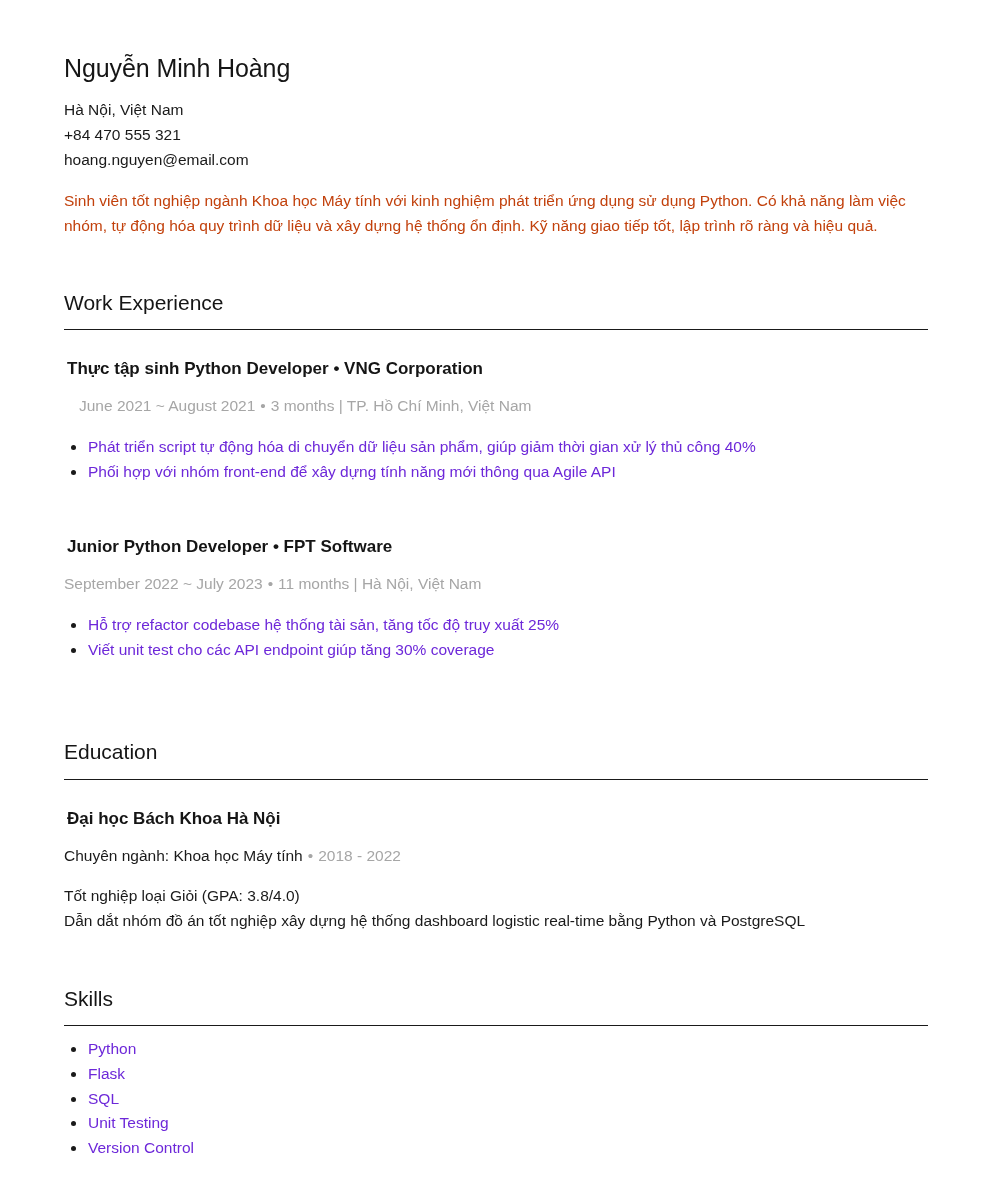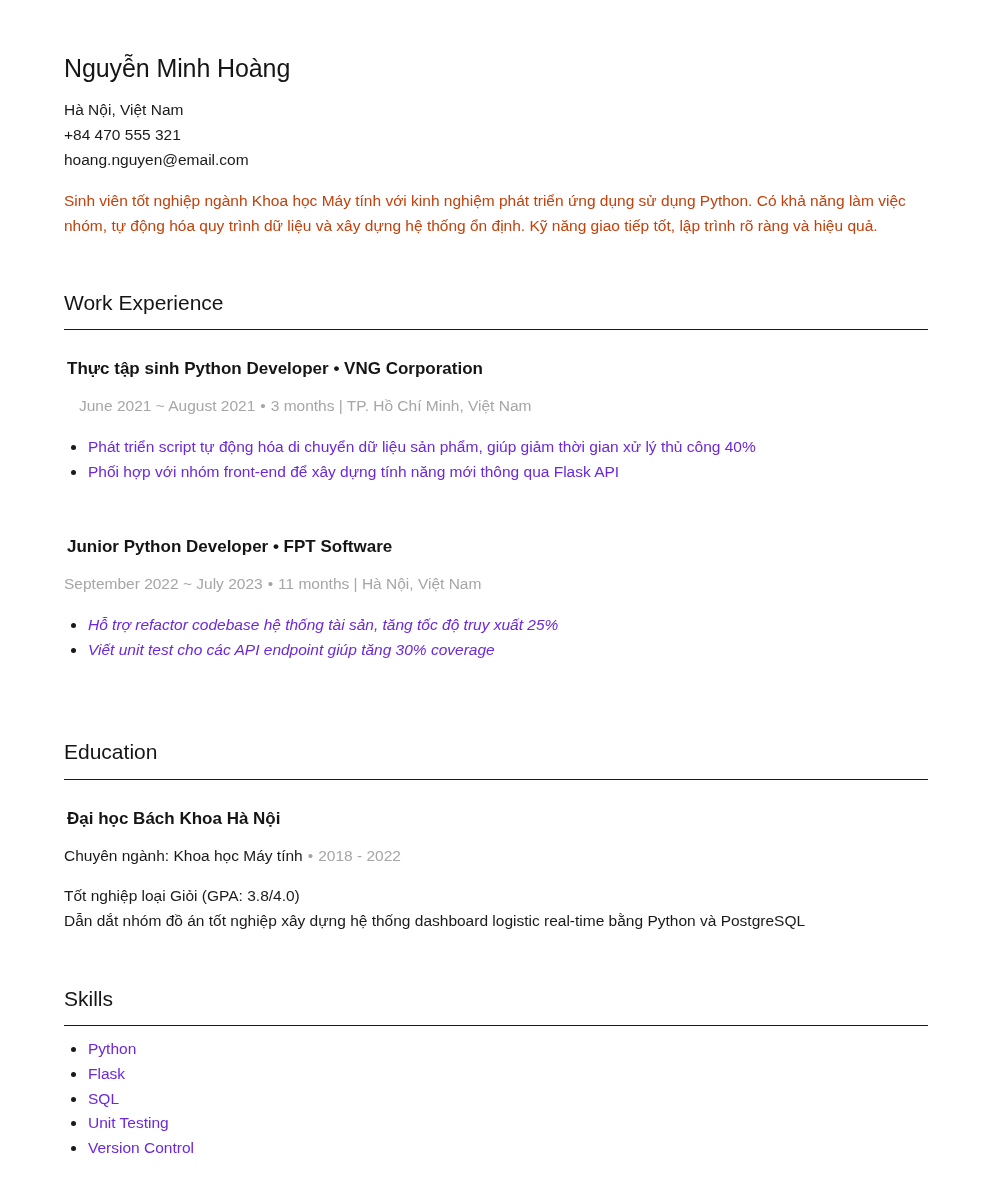--- a/index.html
+++ b/index.html
@@ -121,28 +121,28 @@
 
   <div class="section-title" style="top:291px;">Work Experience</div>
   <div class="divider" style="top:329px;"></div>
 
   <div class="job-title" style="top:359px;">Thực tập sinh Python Developer • VNG Corporation</div>
   <div class="meta" style="top:397px;margin-left:15px;">
     <span>June 2021 ~ August 2021</span><span class="sep">•</span><span>3 months | TP. Hồ Chí Minh, Việt Nam</span>
   </div>
   <ul class="bullets" style="top:435px;">
     <li>Phát triển script tự động hóa di chuyển dữ liệu sản phẩm, giúp giảm thời gian xử lý thủ công 40%</li>
-    <li>Phối hợp với nhóm front-end để xây dựng tính năng mới thông qua Flask API</li>
+    <li>Phối hợp với nhóm front-end để xây dựng tính năng mới thông qua Agile API</li>
   </ul>
 
   <div class="job-title" style="top:537px;text-align:center;">Junior Python Developer • FPT Software</div>
   <div class="meta" style="top:575px;">
     <span>September 2022 ~ July 2023</span><span class="sep">•</span><span>11 months | Hà Nội, Việt Nam</span>
   </div>
-  <ul class="bullets" style="top:613px;font-style:italic;">
+  <ul class="bullets" style="top:613px;">
     <li>Hỗ trợ refactor codebase hệ thống tài sản, tăng tốc độ truy xuất 25%</li>
     <li>Viết unit test cho các API endpoint giúp tăng 30% coverage</li>
   </ul>
 
   <div class="section-title" style="top:740px;">Education</div>
   <div class="divider" style="top:779px;"></div>
 
   <div class="job-title" style="top:809px;">Đại học Bách Khoa Hà Nội</div>
   <div class="meta" style="top:847px;">
     <span class="dark">Chuyên ngành: Khoa học Máy tính</span><span class="sep">•</span><span>2018 - 2022</span>

